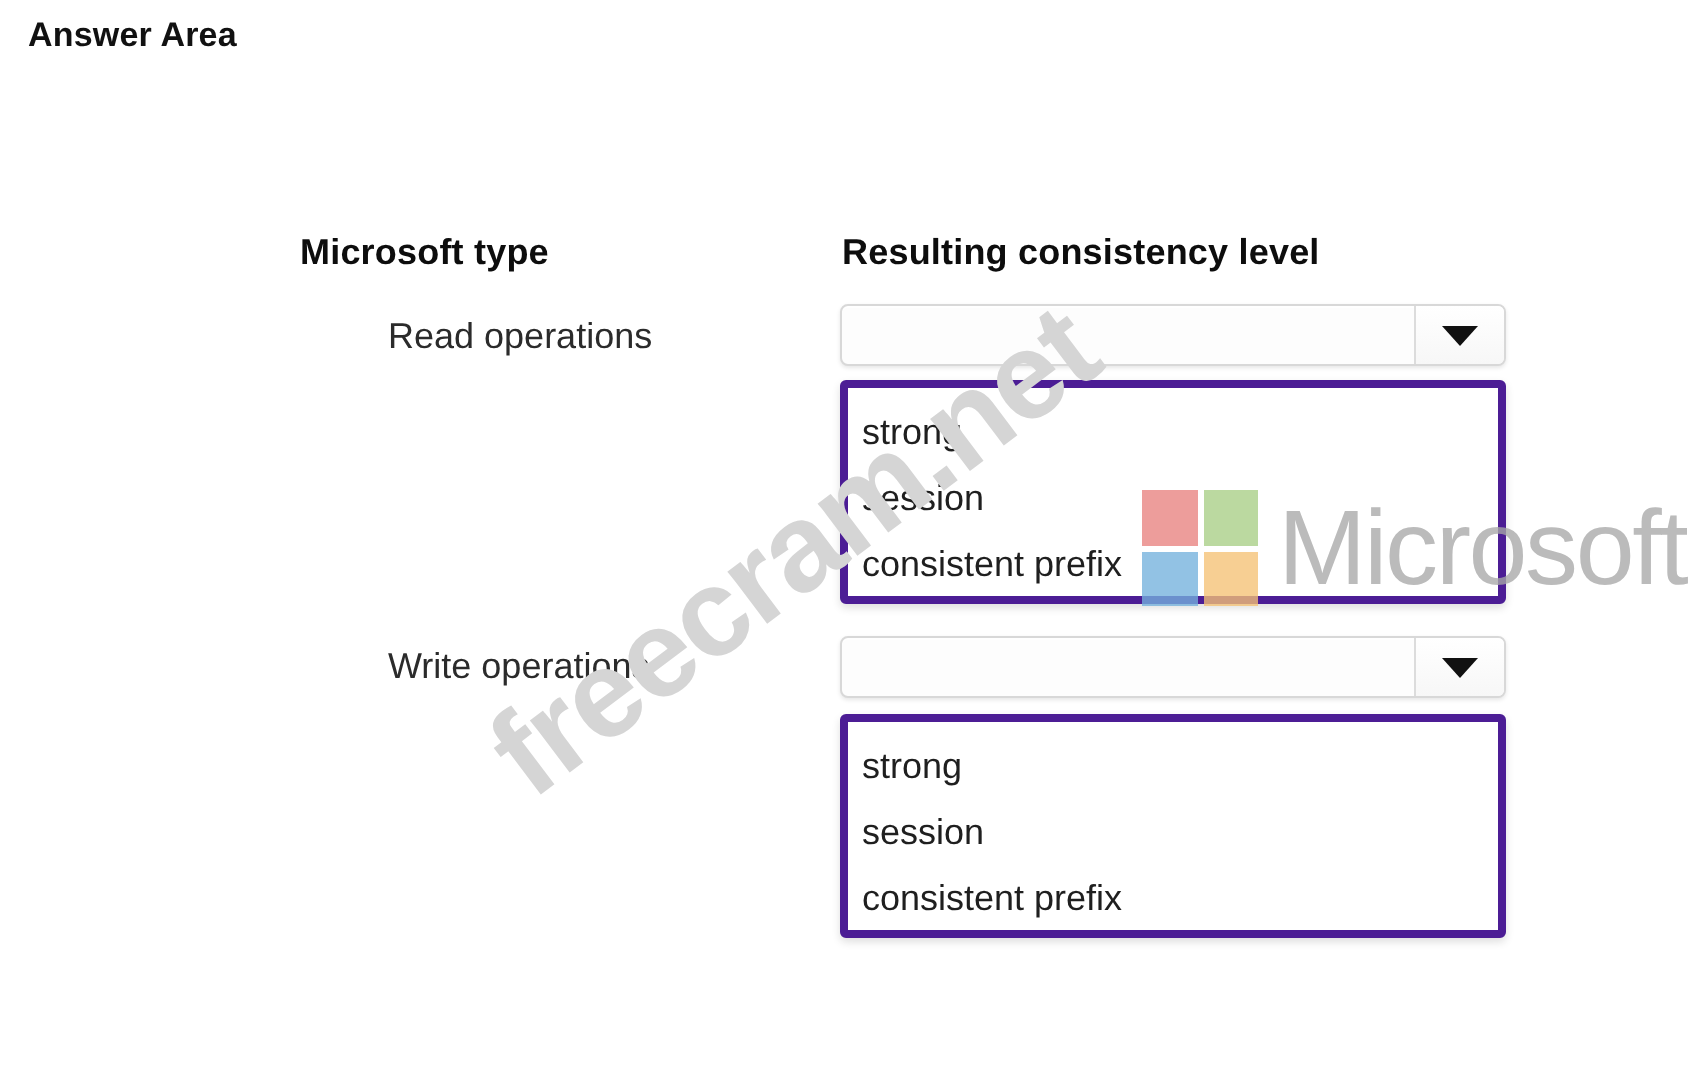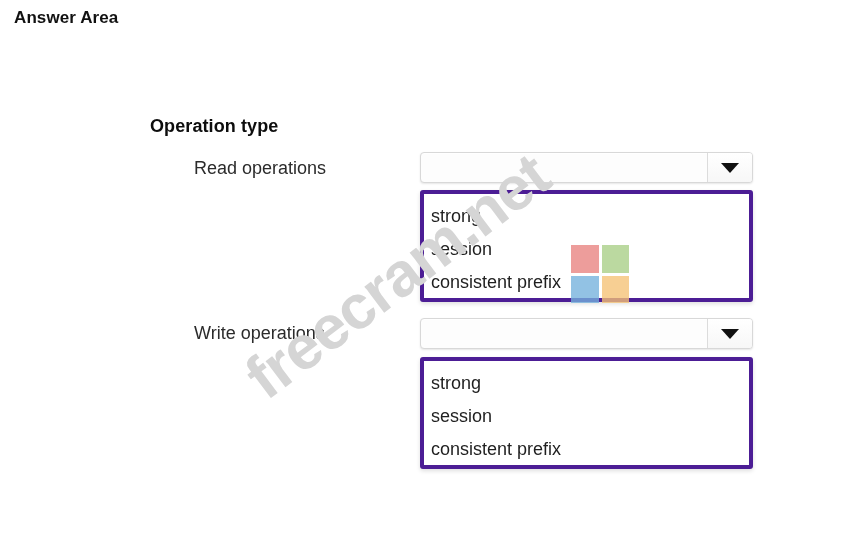--- a/index.html
+++ b/index.html
@@ -180,22 +180,23 @@
     cursor: default;
   }
 </style>
 </head>
 <body>
 
 <div id="answer-table">
 
   <div id="answer-area-title">Answer Area</div>
 
-  <div class="col-header" id="header-operation-type">Operation type</div>
-
+  <div class="col-header" id="header-operation-type">Microsoft type</div>
+
+  <div class="col-header" id="header-consistency-level">Resulting consistency level</div>
 
   <div class="row-label" id="label-read-operations">Read operations</div>
 
   <div class="combobox" id="combobox-read">
     <div class="combobox-value"></div>
     <div class="combobox-arrow-btn">
       <span class="arrow-glyph"></span>
     </div>
   </div>
 
@@ -222,15 +223,16 @@
 
 </div>
 
 <div id="watermark-microsoft">
   <div id="ms-logo-grid">
     <div class="ms-sq" style="background: rgb(232, 130, 127);"></div>
     <div class="ms-sq" style="background: rgb(168, 207, 134);"></div>
     <div class="ms-sq" style="background: rgb(116, 177, 221);"></div>
     <div class="ms-sq" style="background: rgb(245, 194, 118);"></div>
   </div>
+  <div class="ms-wordmark" style="color: rgb(168, 168, 168);">Microsoft</div>
 </div>
 
 <div id="watermark-freecram" style="color: rgb(213, 213, 213);">freecram.net</div>
 
 </body></html>

